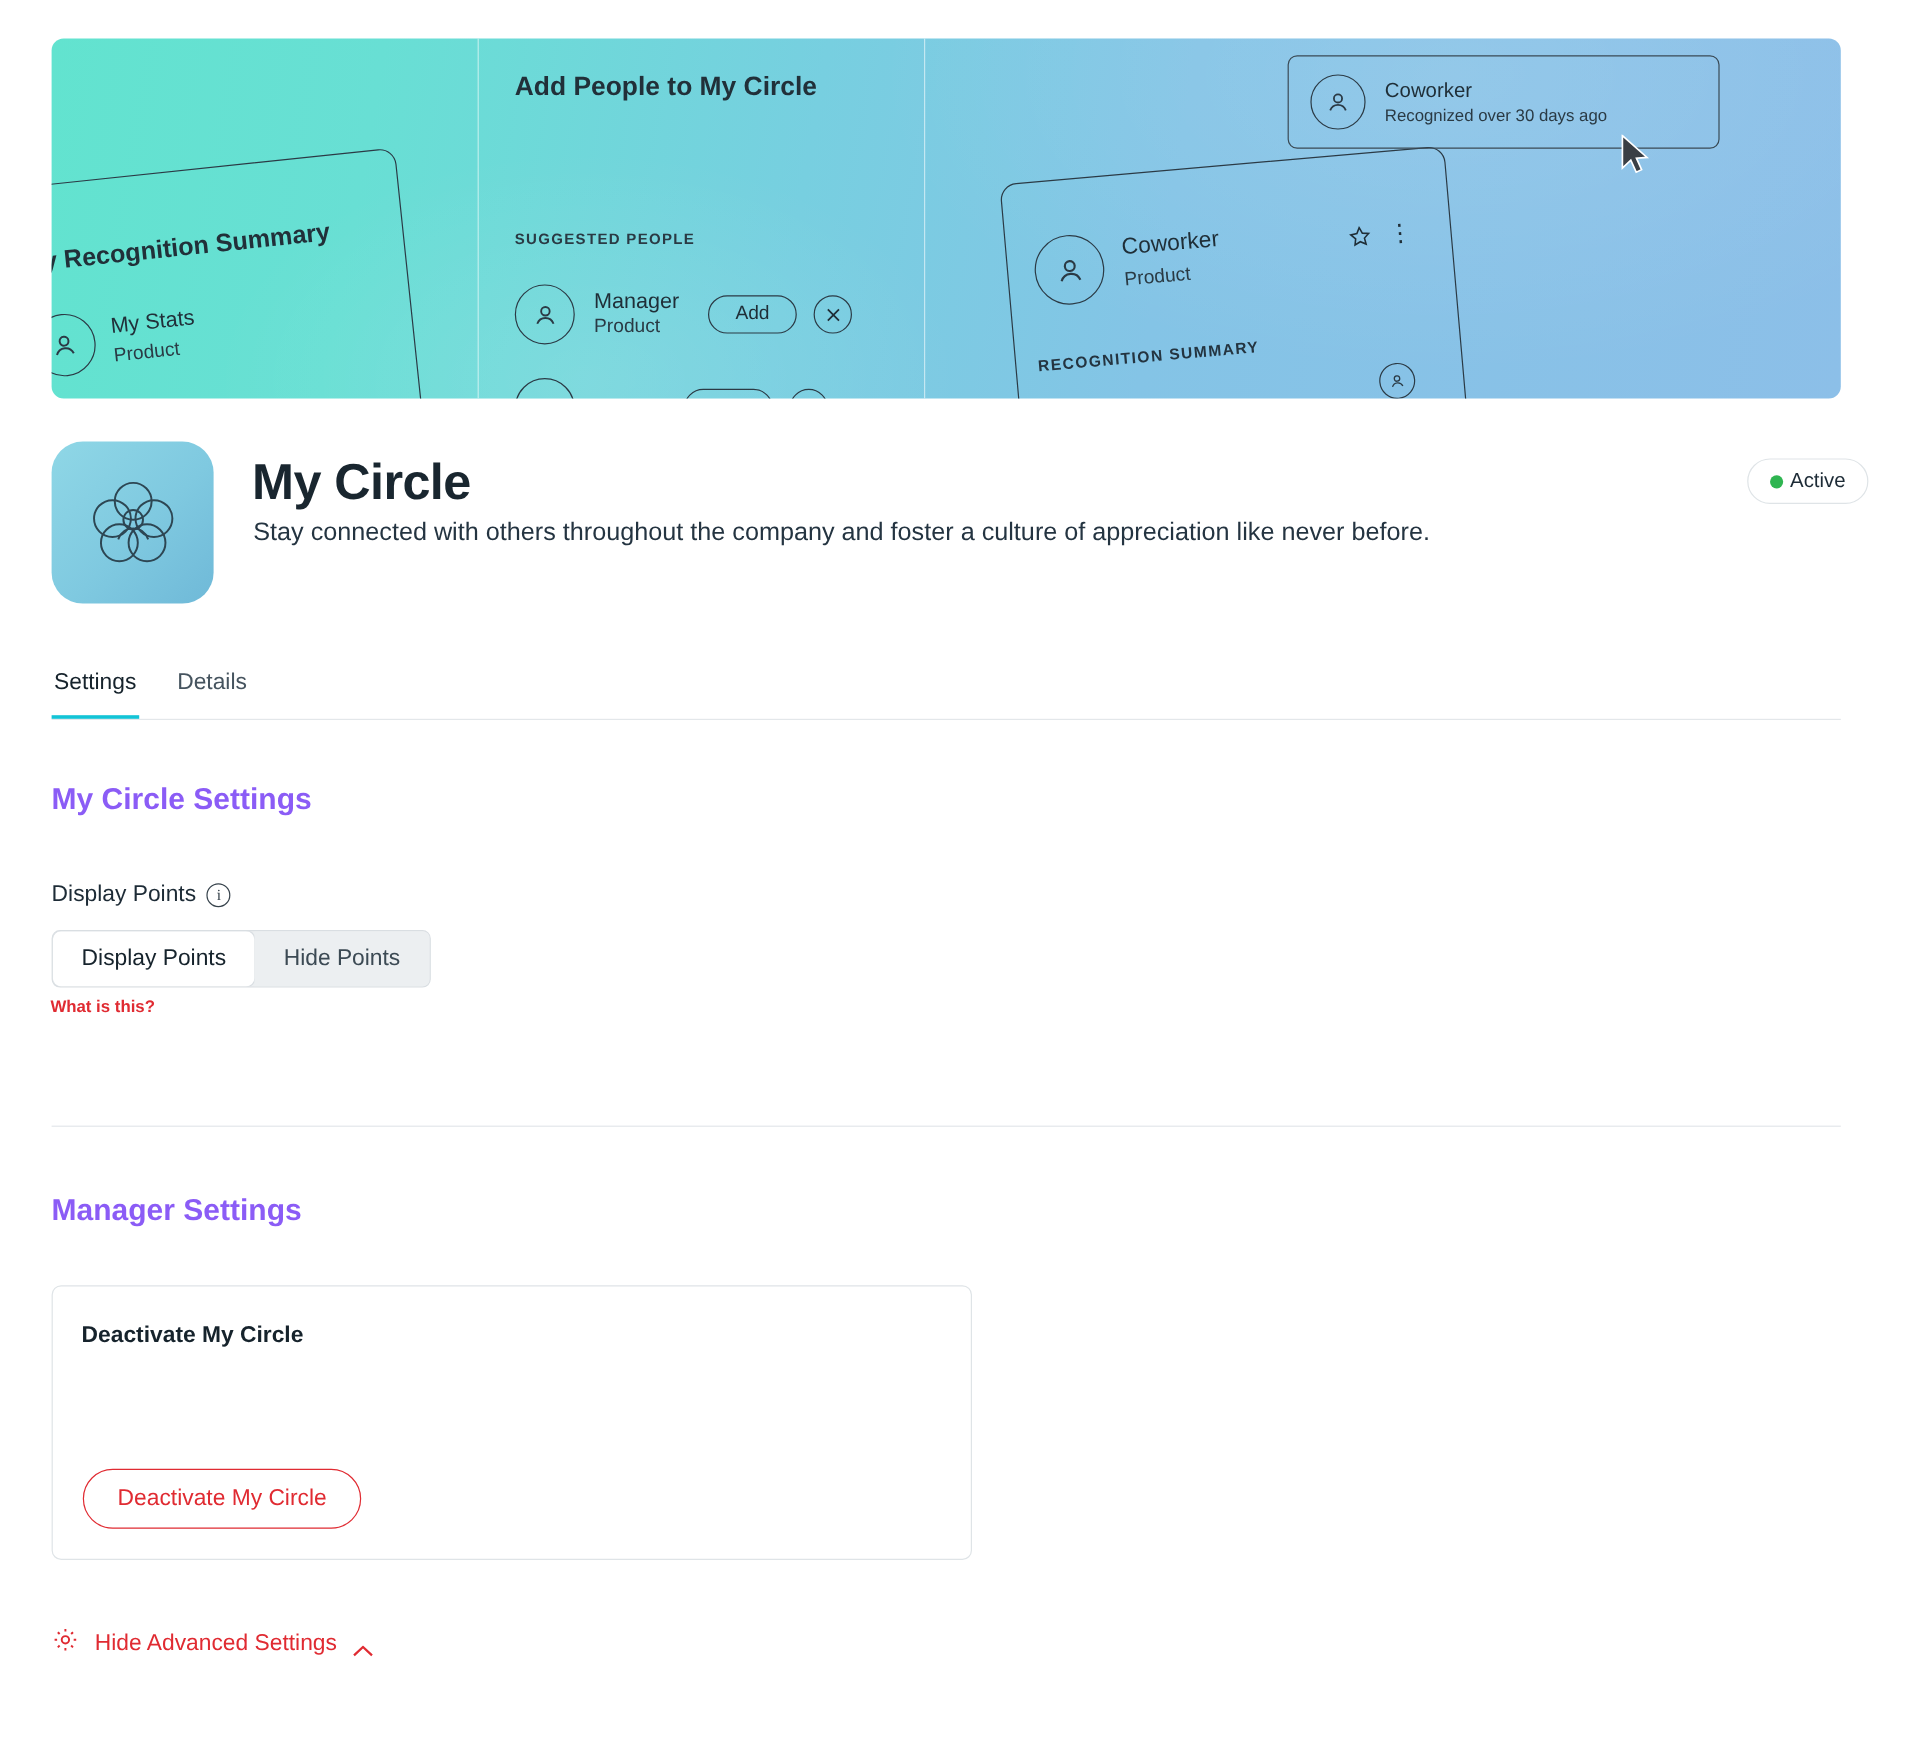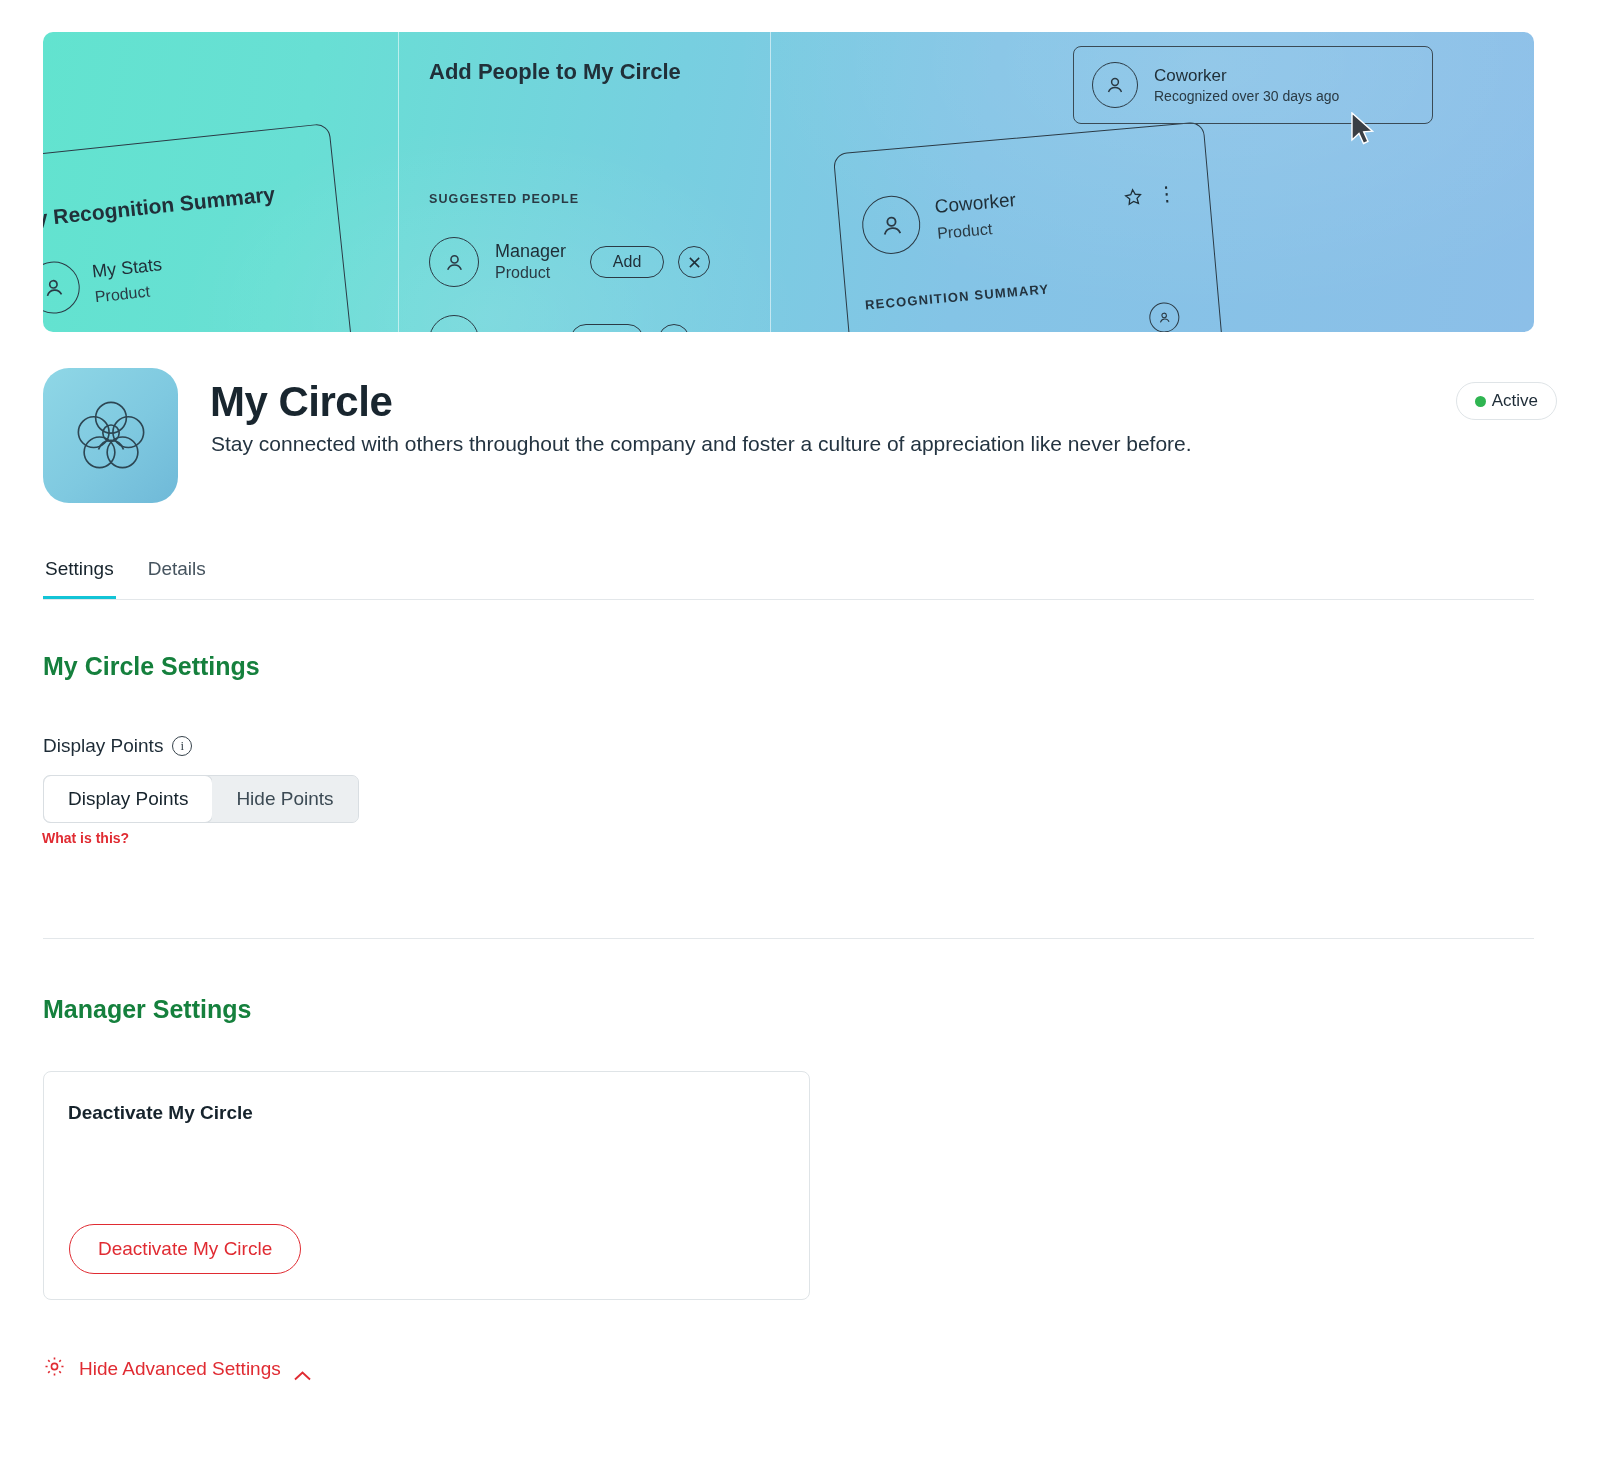--- a/index.html
+++ b/index.html
@@ -260,21 +260,21 @@
   .tab.active {
     color: #16232c;
     border-bottom-color: #13c4d6;
   }
 
   
   .sec-title {
     position: absolute;
     font-size: 25px;
     font-weight: 700;
-    color: #15803d;
+    color: #8b5cf6;
   }
   .sec-title.s1 { left: 43px; top: 652px; }
   .sec-title.s2 { left: 43px; top: 995px; }
 
   .field-label {
     position: absolute;
     left: 43px;
     top: 735px;
     display: flex;
     align-items: center;

